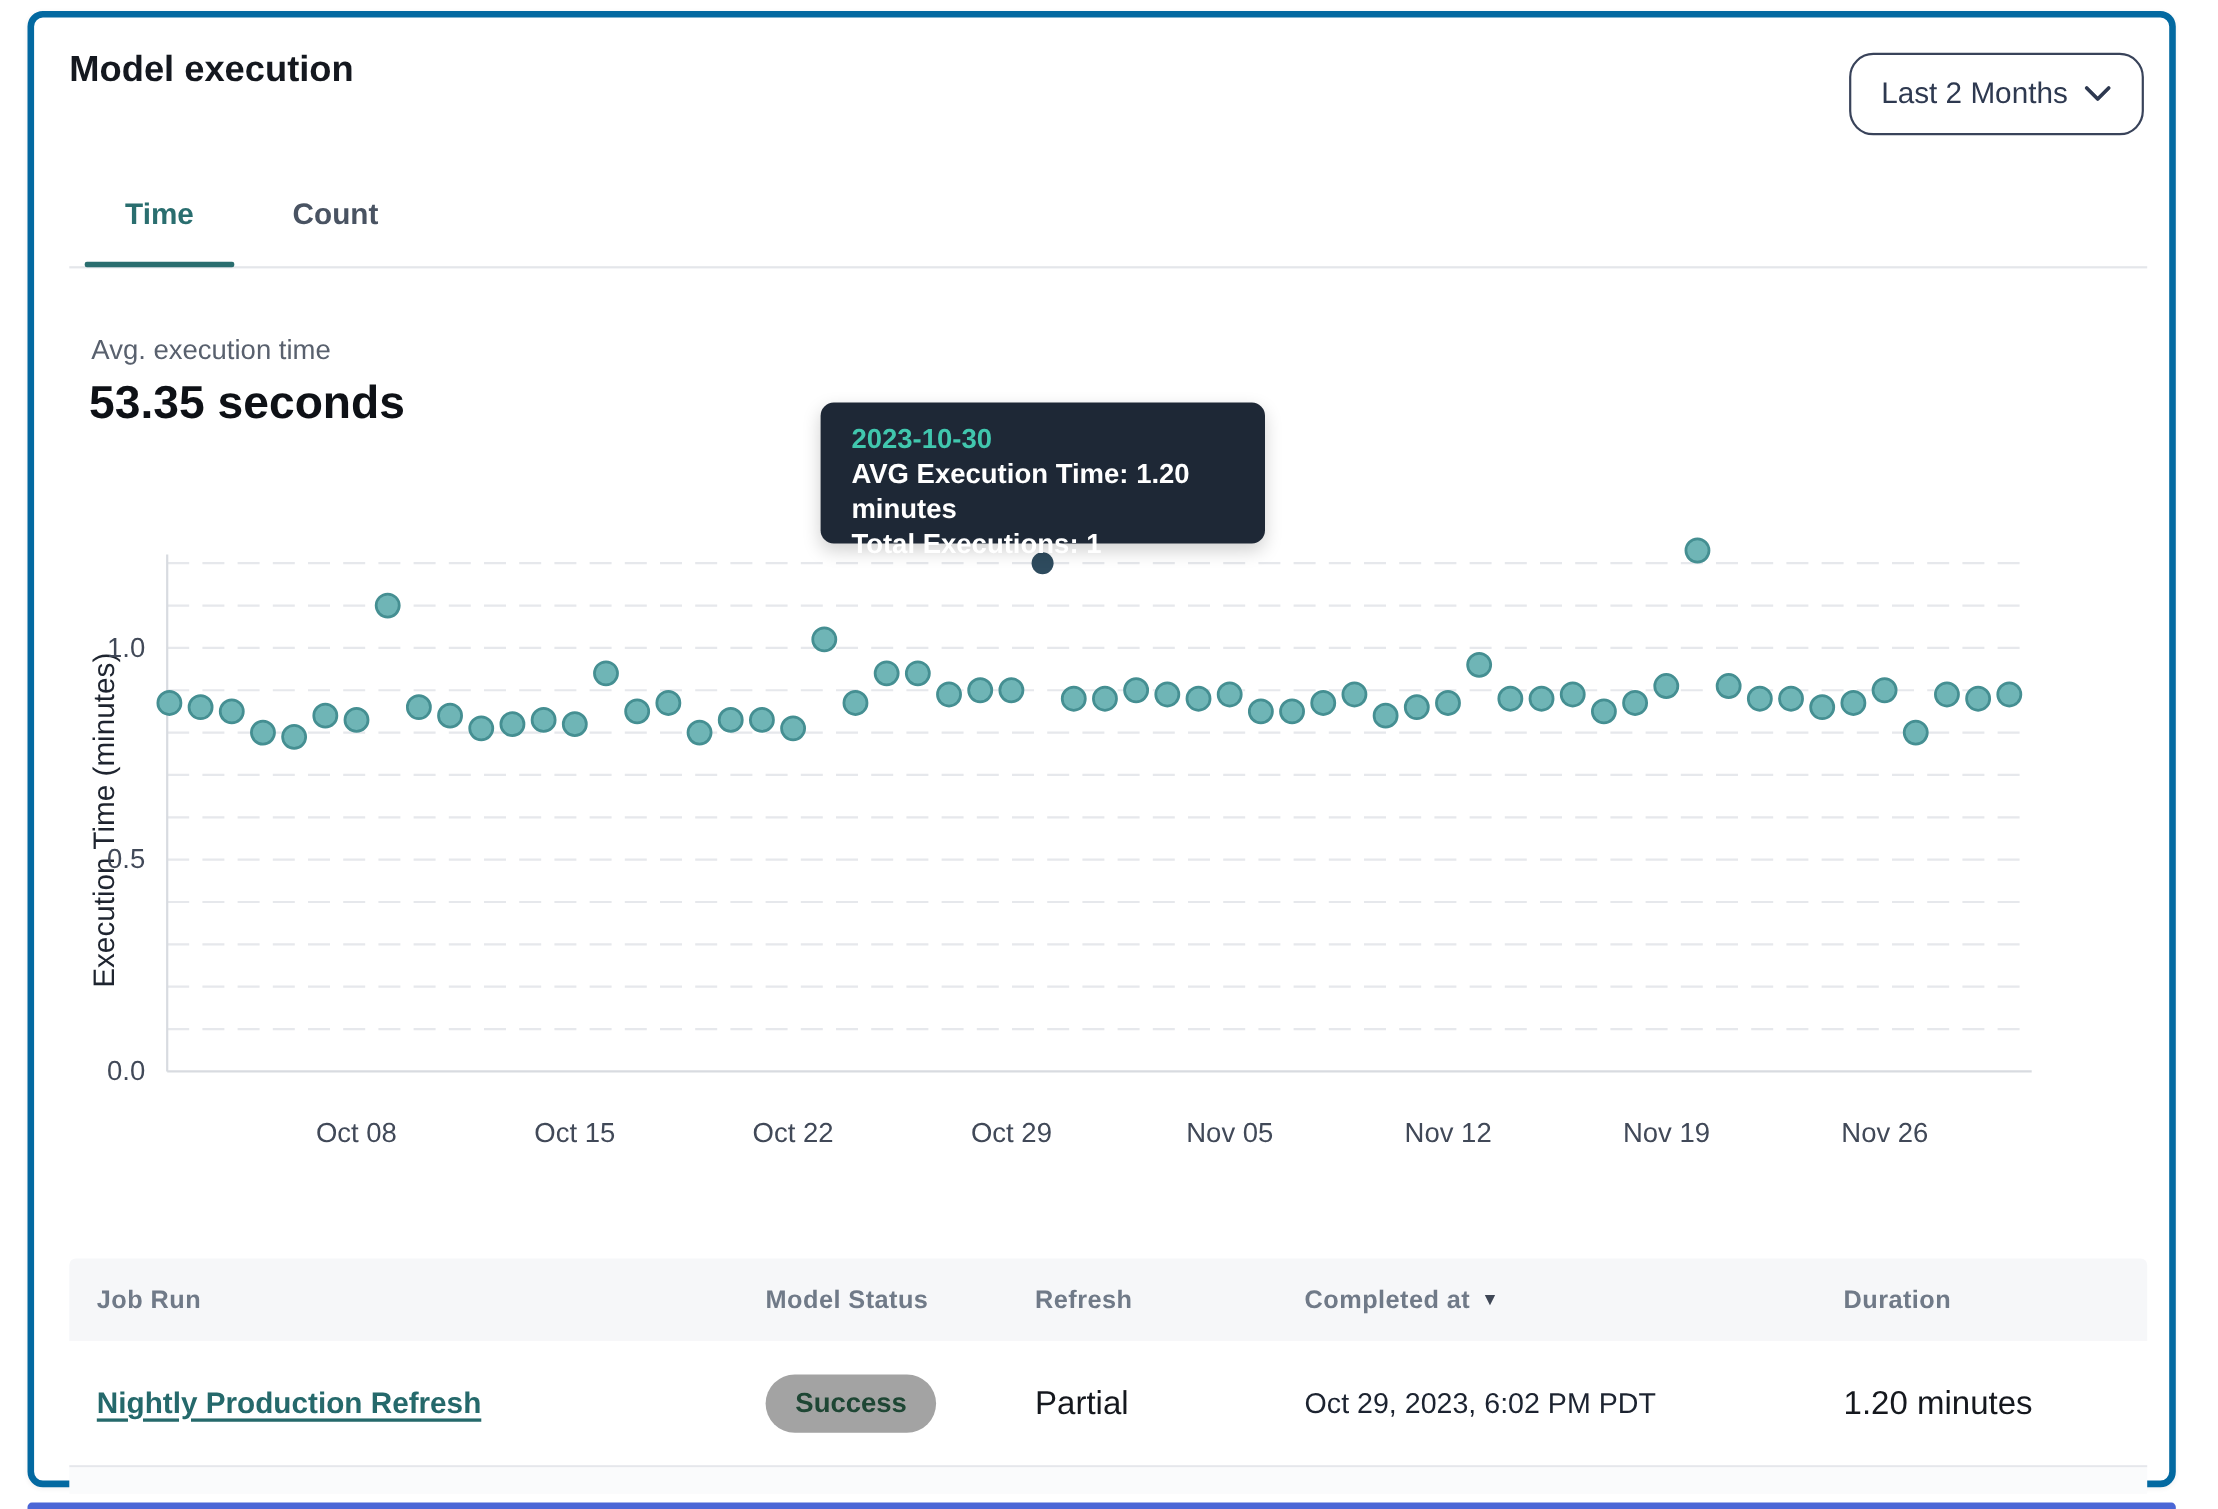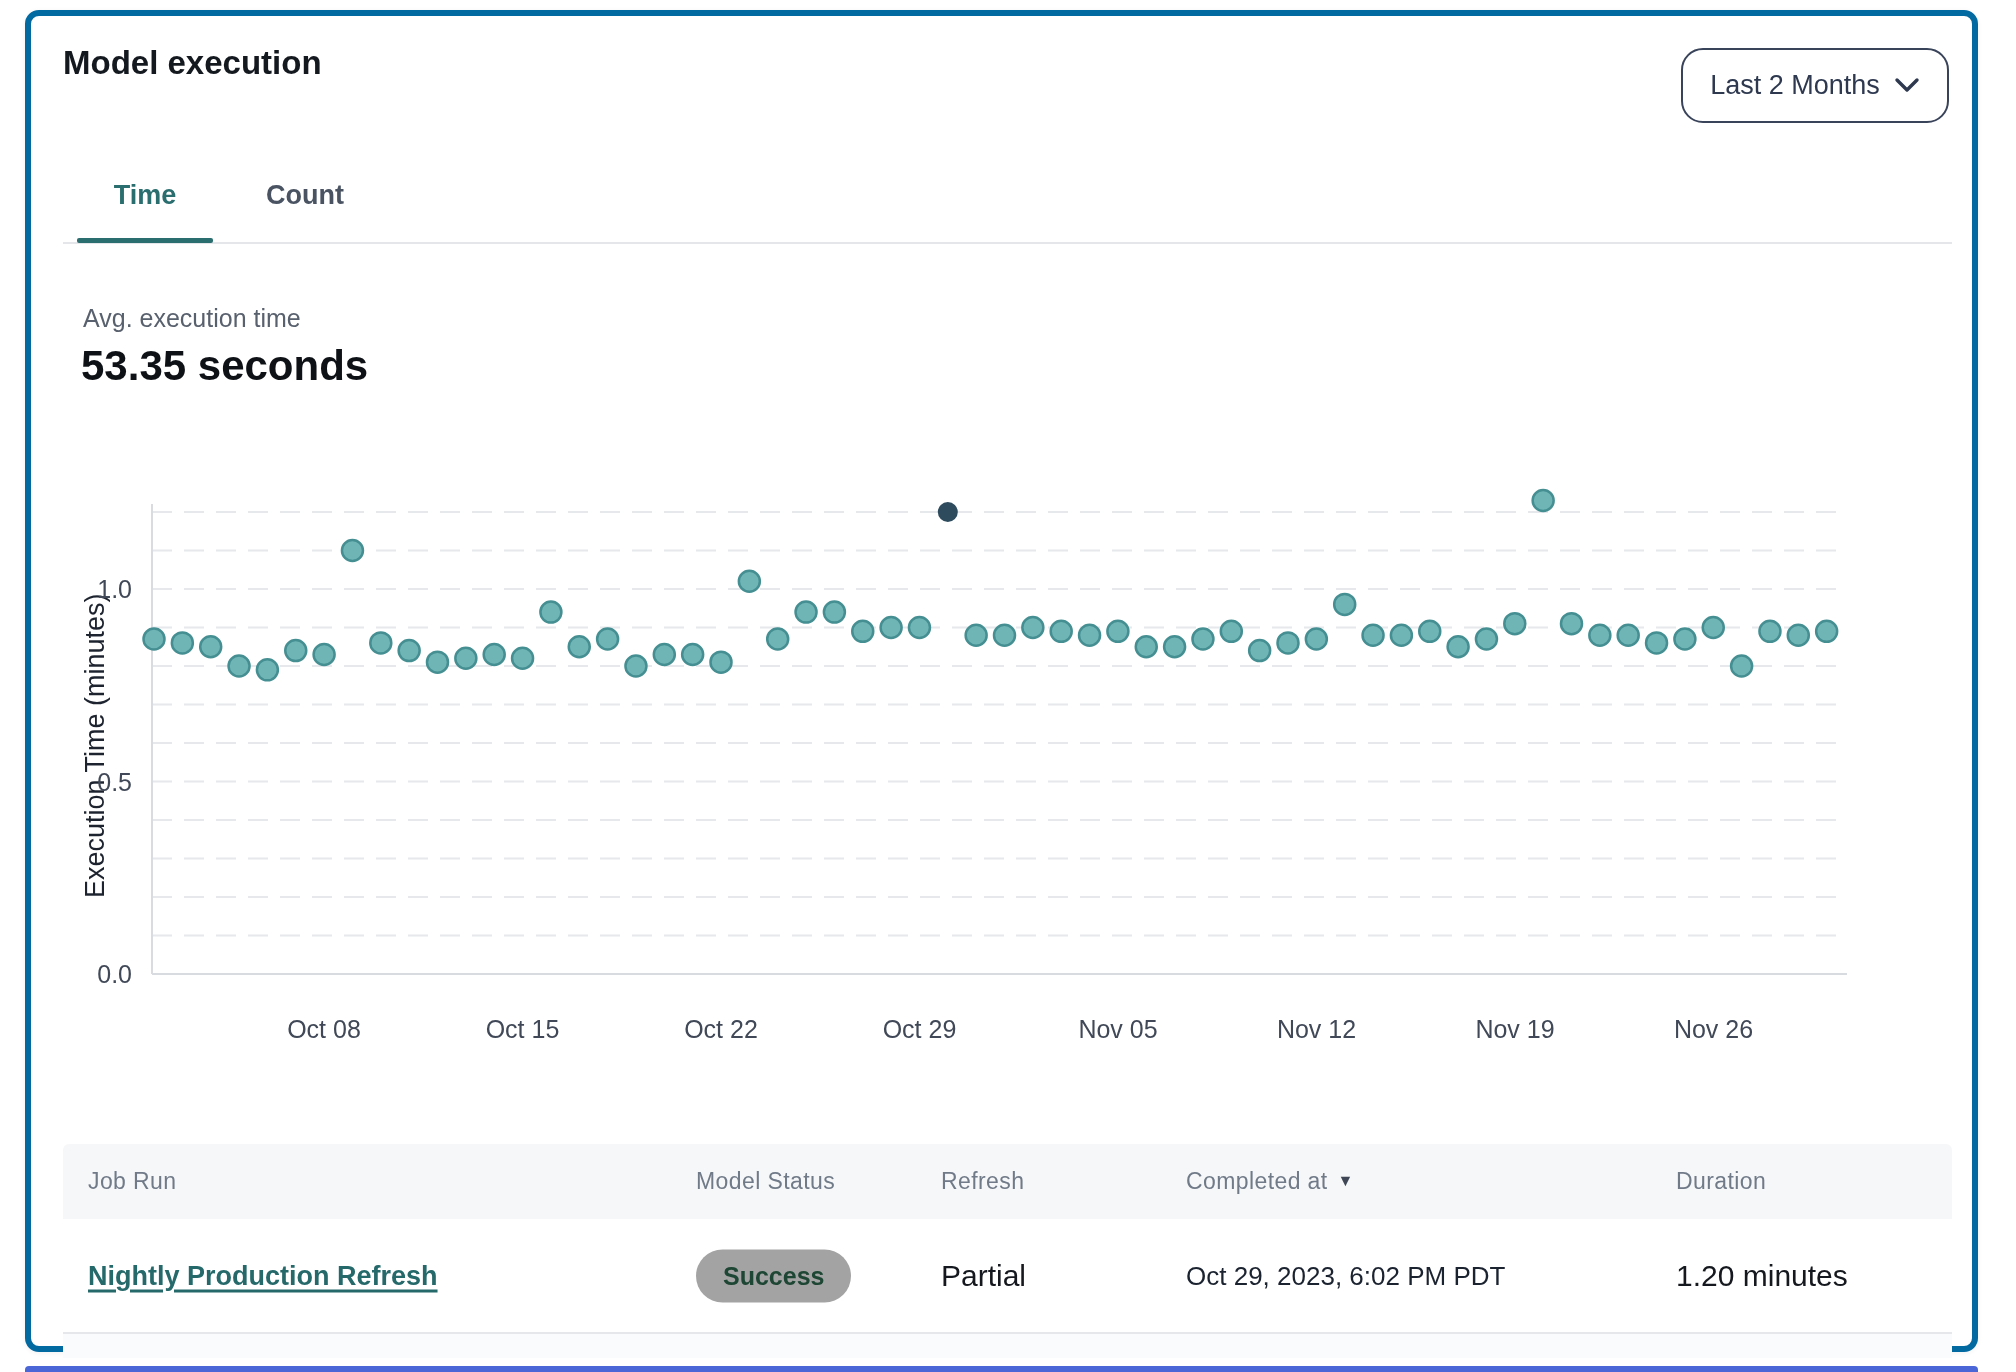--- a/index.html
+++ b/index.html
@@ -41,21 +41,21 @@
   .ylabel { position:absolute; left:44px; top:490px; height:480px; width:40px;
     display:flex; align-items:center; justify-content:center;
     writing-mode:vertical-rl; transform:rotate(180deg);
     font-size:27px; color:#1e242f; }
 
   #chart-svg { position:absolute; left:0; top:460px; }
 
   .table-head { position:absolute; left:32px; top:1128px; width:1889px; height:75px;
     background:#f6f7f9; border-radius:6px 6px 0 0; }
   .th { position:absolute; top:0; height:75px; line-height:75px; font-size:23px;
-    font-weight:400; color:#707a88; letter-spacing:.4px; white-space:nowrap; }
+    font-weight:700; color:#707a88; letter-spacing:.4px; white-space:nowrap; }
   .sort-icon { display:inline-block; margin-left:10px; font-size:16px; color:#3f4756;
     transform:translateY(-3px); }
 
   .table-row { position:absolute; left:32px; top:1203px; width:1889px; height:113px;
     background:#fff;text-align:right; }
   .td { position:absolute; top:50%; transform:translateY(-50%); white-space:nowrap; }
   .job-link { font-size:27px; font-weight:700; color:#25696b;
     text-decoration:underline; text-decoration-thickness:2.5px; text-underline-offset:5px;
     cursor:pointer; }
   .badge { display:inline-block; background:#a3a3a3; color:#1e4634;
@@ -90,20 +90,25 @@
   <div class="tabs">
     <div class="tab active">Time</div>
     <div class="tab">Count</div>
   </div>
   <div class="tab-underline"></div>
   <div class="tabs-divider"></div>
 
   <div class="kpi-label">Avg. execution time</div>
   <div class="kpi-value">53.35 seconds</div>
 
+  <div class="tooltip">
+    <div class="tt-date">2023-10-30</div>
+    <div class="tt-line">AVG Execution Time: 1.20 minutes</div>
+    <div class="tt-line">Total Executions: 1</div>
+  </div>
 
   <div class="ylabel">Execution Time (minutes)</div>
 
   <svg id="chart-svg" width="1953" height="610" viewBox="0 0 1953 610">
       <line x1="121" x2="1816" y1="459.5" y2="459.5" stroke="#e6e8ec" stroke-width="2" stroke-dasharray="20 12"></line>
       <line x1="121" x2="1816" y1="421" y2="421" stroke="#e6e8ec" stroke-width="2" stroke-dasharray="20 12"></line>
       <line x1="121" x2="1816" y1="382.5" y2="382.5" stroke="#e6e8ec" stroke-width="2" stroke-dasharray="20 12"></line>
       <line x1="121" x2="1816" y1="344" y2="344" stroke="#e6e8ec" stroke-width="2" stroke-dasharray="20 12"></line>
       <line x1="121" x2="1816" y1="305.5" y2="305.5" stroke="#e6e8ec" stroke-width="2" stroke-dasharray="20 12"></line>
       <line x1="121" x2="1816" y1="267" y2="267" stroke="#e6e8ec" stroke-width="2" stroke-dasharray="20 12"></line>

